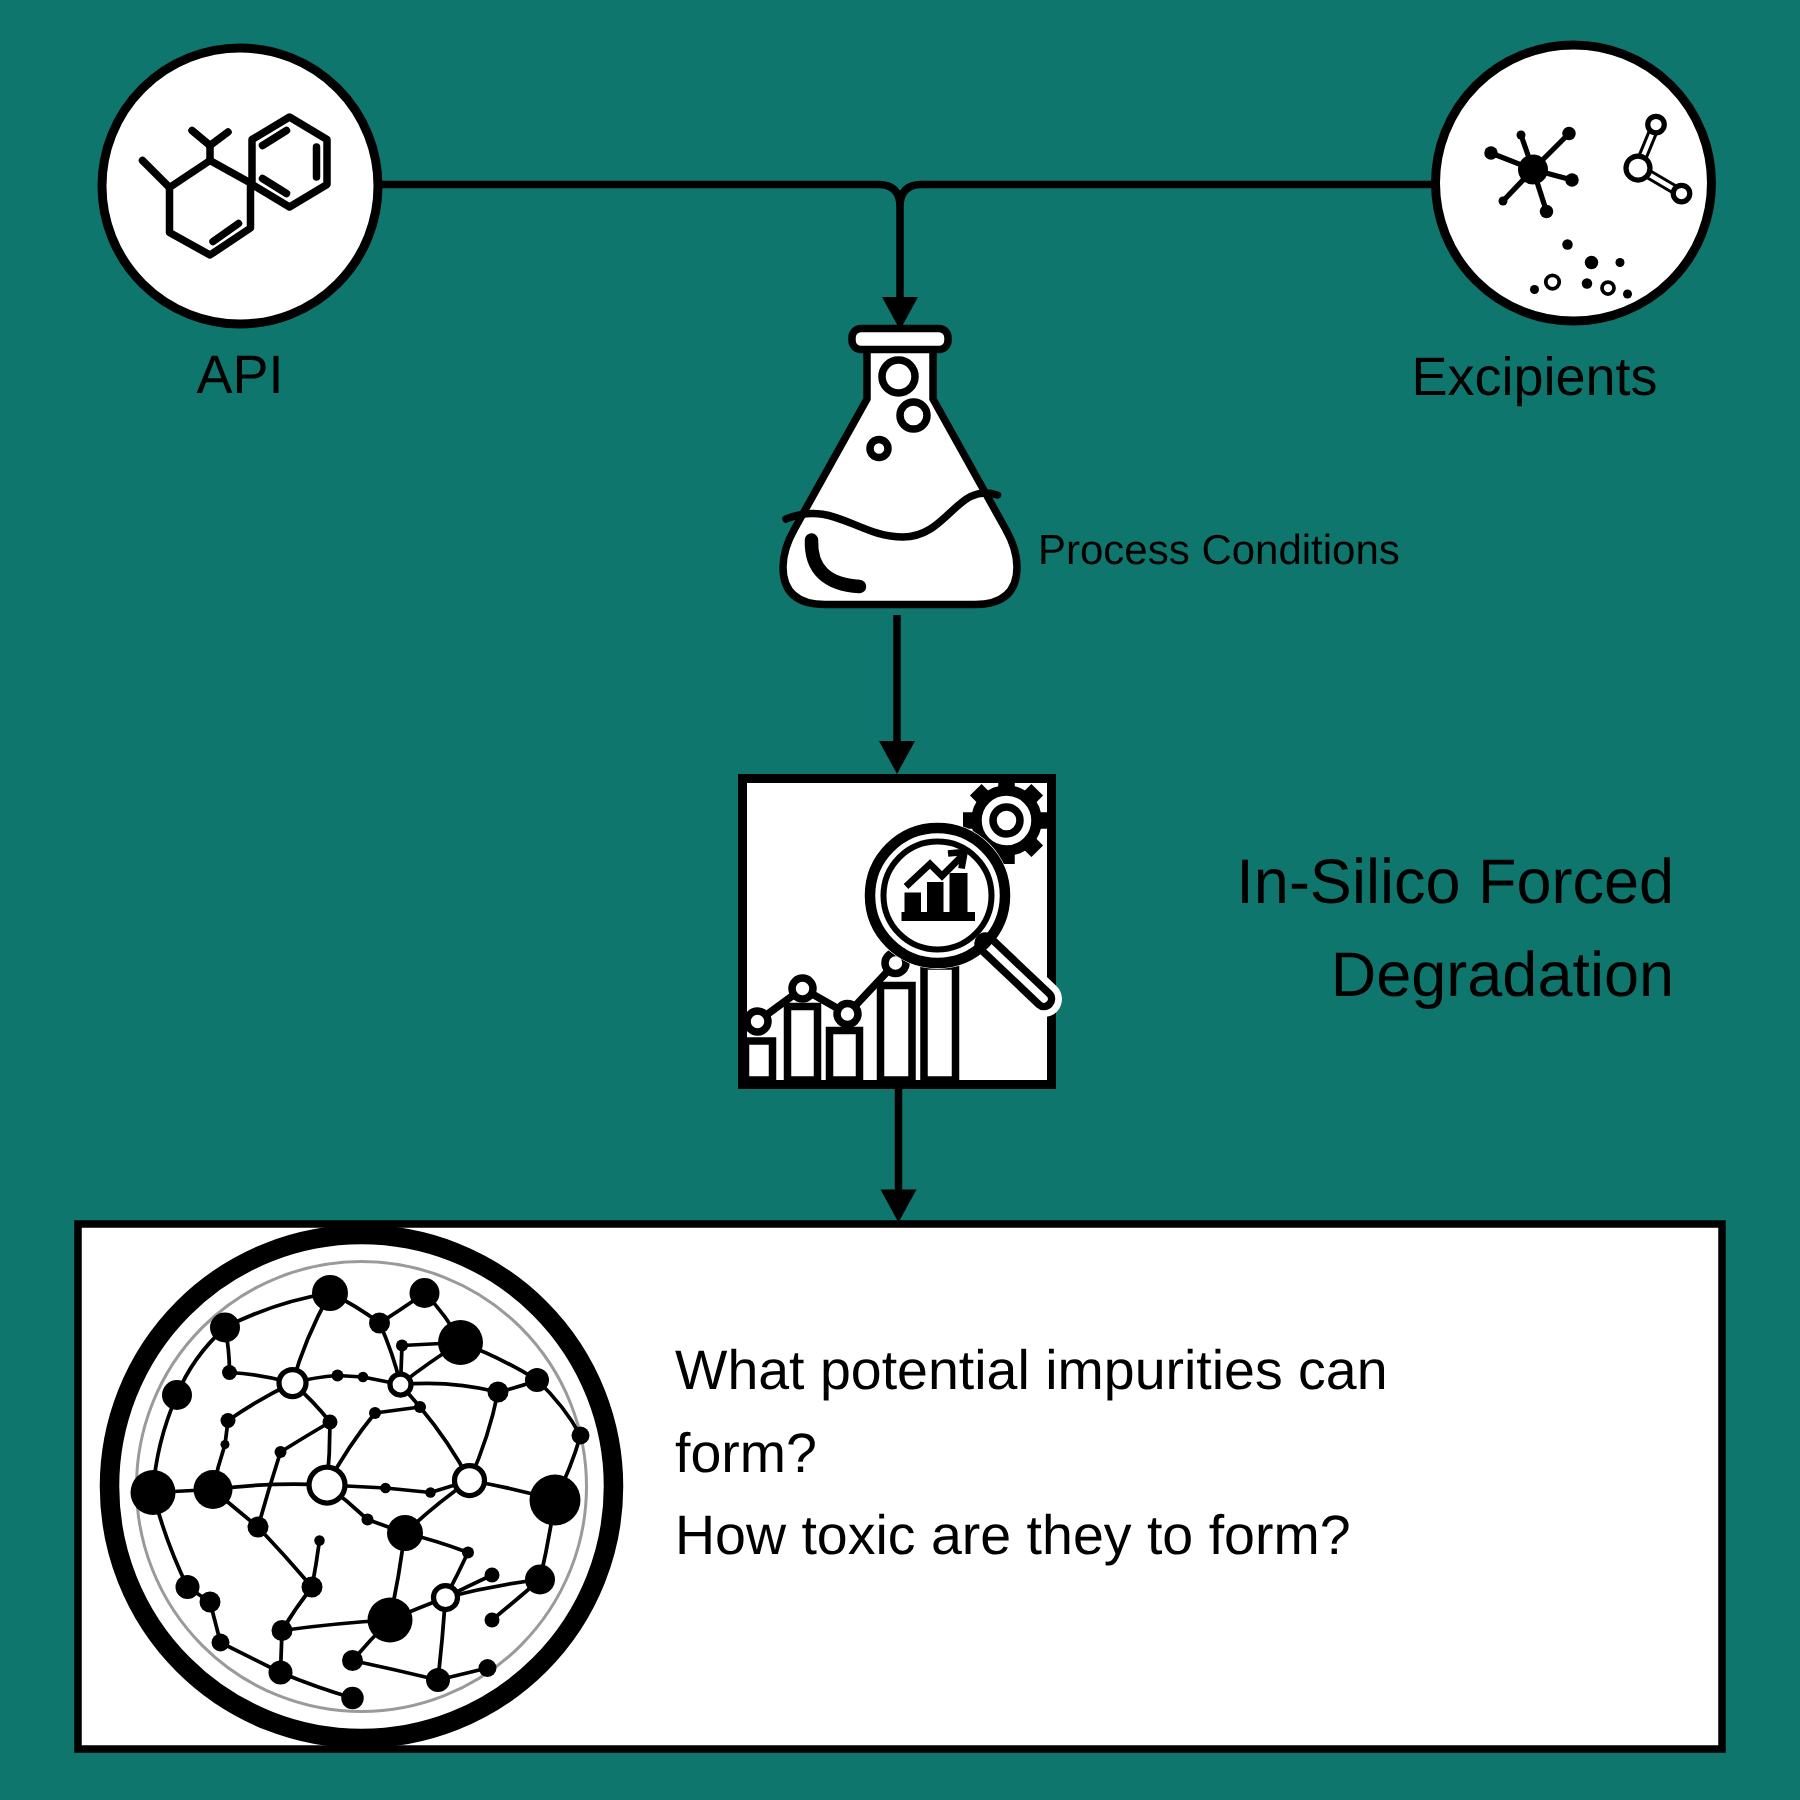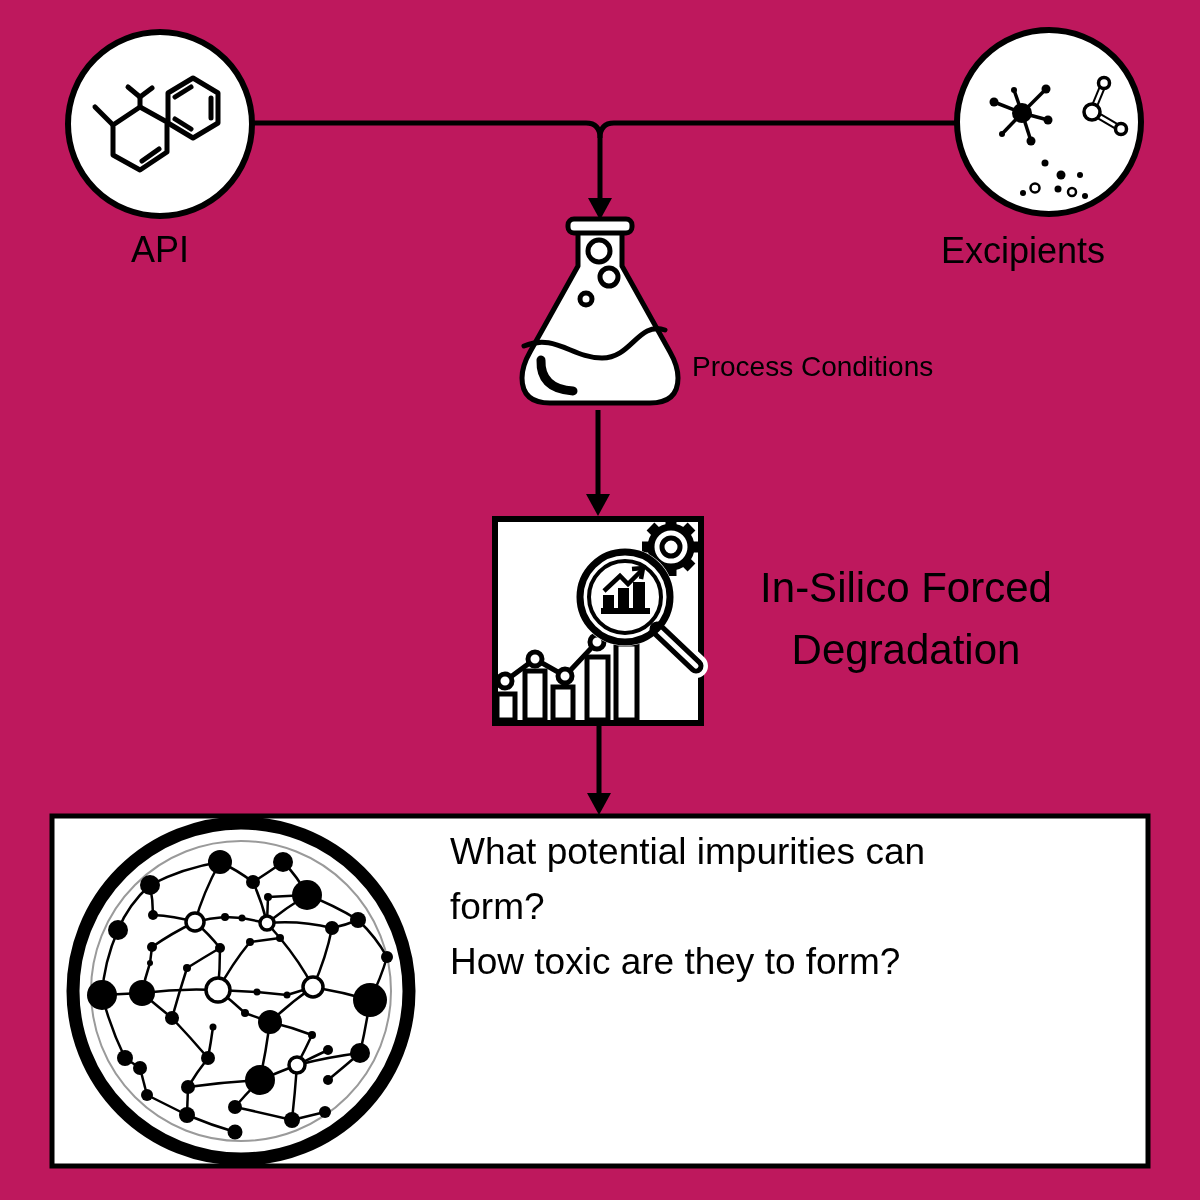--- a/index.html
+++ b/index.html
@@ -1,24 +1,24 @@
 <!DOCTYPE html>
 <html><head>
 <meta charset="utf-8">
 <style>
   html,body{margin:0;padding:0;background:#ffffff;}
-  .canvas{position:relative;width:1200px;height:1200px;background:#be185d;overflow:hidden;
+  .canvas{position:relative;width:1200px;height:1200px;background:#0f766e;overflow:hidden;
           font-family:"Liberation Sans", sans-serif;color:#000;}
   .art{position:absolute;left:0;top:0;}
   .label{position:absolute;color:#000;}
   .label-api{left:60px;top:230px;width:200px;text-align:center;font-size:36px;line-height:40px;}
   .label-excipients{left:941px;top:231px;width:220px;font-size:36px;line-height:40px;}
   .label-process{left:692px;top:347px;font-size:28px;line-height:40px;white-space:nowrap;}
-  .label-insilico{left:696px;top:557px;width:420px;text-align:center;font-size:42px;line-height:62px;}
-  .questions{left:450px;top:824px;width:555px;font-size:37px;line-height:55px;}
+  .label-insilico{left:696px;top:557px;width:420px;text-align:right;font-size:42px;line-height:62px;}
+  .questions{left:450px;top:886px;width:555px;font-size:37px;line-height:55px;}
   .question{margin:0;}
 </style>
 </head>
 <body>
 
 <div class="canvas">
 
   <svg class="art" width="1200" height="1200" viewBox="0 0 1200 1200">
 
     <g stroke="#000" stroke-width="5" fill="none">

